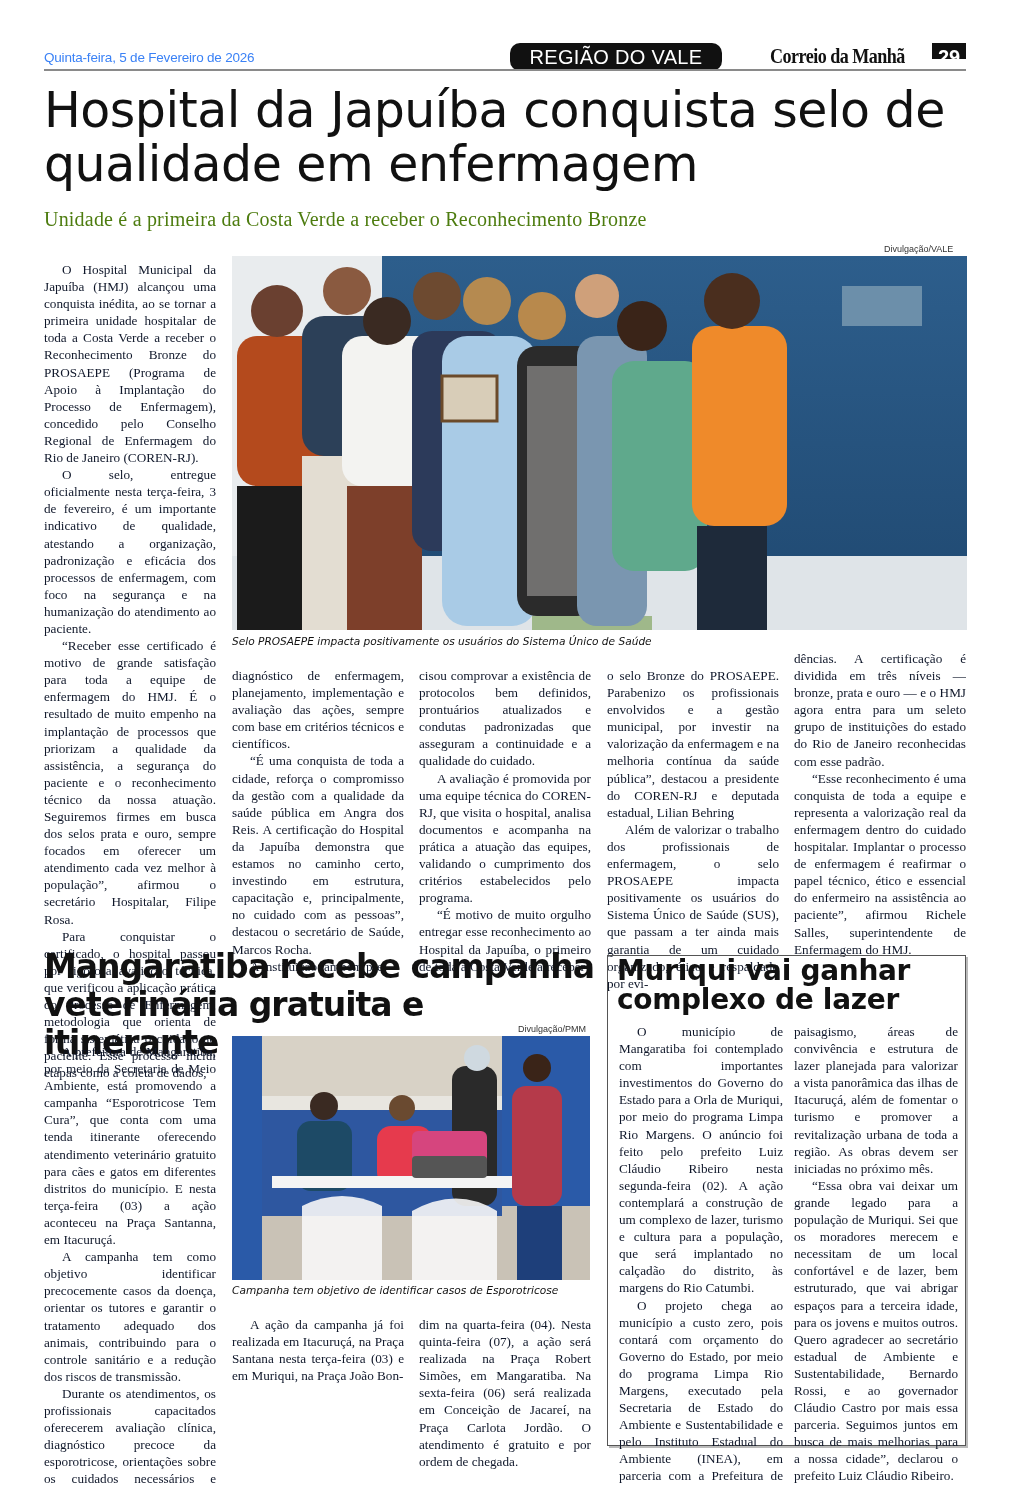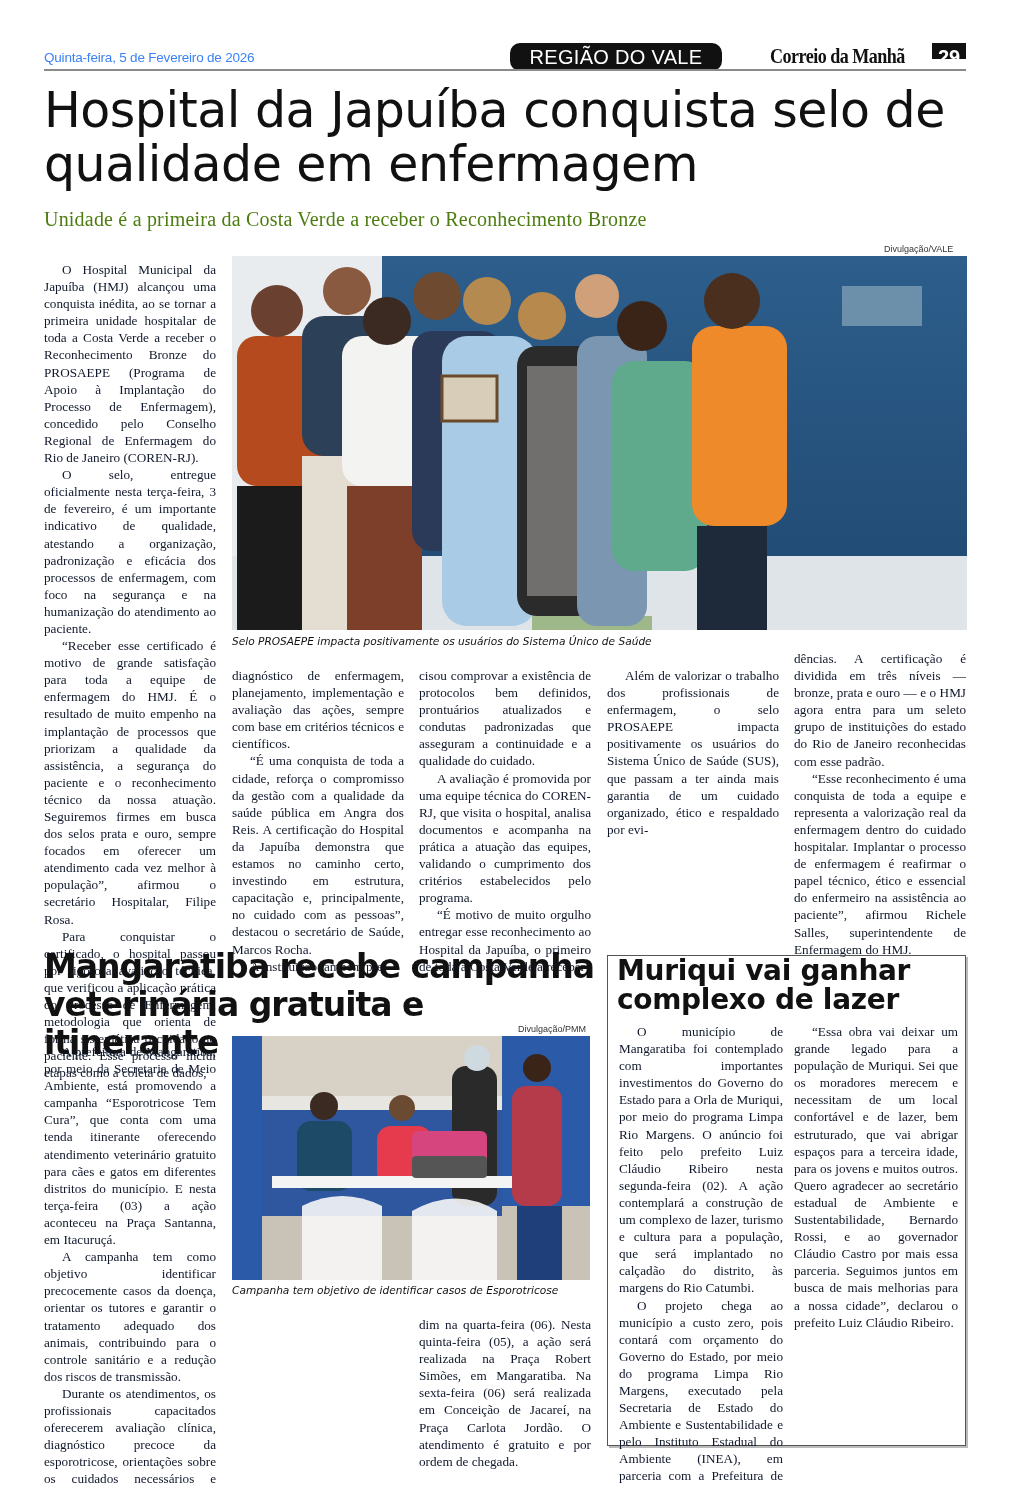--- a/index.html
+++ b/index.html
@@ -102,20 +102,21 @@
   <p class="noindent">diagnóstico de enfermagem, planejamento, implementação e avaliação das ações, sempre com base em critérios técnicos e científicos.</p>
   <p>“É uma conquista de toda a cidade, reforça o compromisso da gestão com a qualidade da saúde pública em Angra dos Reis. A certificação do Hospital da Japuíba demonstra que estamos no caminho certo, investindo em estrutura, capacitação e, principalmente, no cuidado com as pessoas”, destacou o secretário de Saúde, Marcos Rocha.</p>
   <p>A instituição também pre-</p>
 </div>
 <div class="col" style="left:419px; top:667px; width:172px;">
   <p class="noindent">cisou comprovar a existência de protocolos bem definidos, prontuários atualizados e condutas padronizadas que asseguram a continuidade e a qualidade do cuidado.</p>
   <p>A avaliação é promovida por uma equipe técnica do COREN-RJ, que visita o hospital, analisa documentos e acompanha na prática a atuação das equipes, validando o cumprimento dos critérios estabelecidos pelo programa.</p>
   <p>“É motivo de muito orgulho entregar esse reconhecimento ao Hospital da Japuíba, o primeiro de toda a Costa Verde a receber</p>
 </div>
 <div class="col" style="left:607px; top:667px; width:172px;">
+  <p class="noindent">o selo Bronze do PROSAEPE. Parabenizo os profissionais envolvidos e a gestão municipal, por investir na valorização da enfermagem e na melhoria contínua da saúde pública”, destacou a presidente do COREN-RJ e deputada estadual, Lilian Behring</p>
   <p>Além de valorizar o trabalho dos profissionais de enfermagem, o selo PROSAEPE impacta positivamente os usuários do Sistema Único de Saúde (SUS), que passam a ter ainda mais garantia de um cuidado organizado, ético e respaldado por evi-</p>
 </div>
 <div class="col" style="left:794px; top:650px; width:172px;">
   <p class="noindent">dências. A certificação é dividida em três níveis — bronze, prata e ouro — e o HMJ agora entra para um seleto grupo de instituições do estado do Rio de Janeiro reconhecidas com esse padrão.</p>
   <p>“Esse reconhecimento é uma conquista de toda a equipe e representa a valorização real da enfermagem dentro do cuidado hospitalar. Implantar o processo de enfermagem é reafirmar o papel técnico, ético e essencial do enfermeiro na assistência ao paciente”, afirmou Richele Salles, superintendente de Enfermagem do HMJ.</p>
 </div>
 
 <h2 class="headline2">Mangaratiba recebe campanha veterinária gratuita e itinerante</h2>
 <div class="credit" style="left:518px; top:1024px;">Divulgação/PMM</div>
 
@@ -147,27 +148,29 @@
   </svg>
 </div>
 <div class="caption" style="left:232px; top:1284px;">Campanha tem objetivo de identificar casos de Esporotricose</div>
 
 <div class="col" style="left:44px; top:1043px; width:172px;">
   <p>A prefeitura de Mangaratiba, por meio da Secretaria de Meio Ambiente, está promovendo a campanha “Esporotricose Tem Cura”, que conta com uma tenda itinerante oferecendo atendimento veterinário gratuito para cães e gatos em diferentes distritos do município. E nesta terça-feira (03) a ação aconteceu na Praça Santanna, em Itacuruçá.</p>
   <p>A campanha tem como objetivo identificar precocemente casos da doença, orientar os tutores e garantir o tratamento adequado dos animais, contribuindo para o controle sanitário e a redução dos riscos de transmissão.</p>
   <p>Durante os atendimentos, os profissionais capacitados oferecerem avaliação clínica, diagnóstico precoce da esporotricose, orientações sobre os cuidados necessários e acompanhamento dos casos confirmados. Os ani-</p>
 </div>
 <div class="col" style="left:232px; top:1316px; width:172px;">
+  <p>A ação da campanha já foi realizada em Itacuruçá, na Praça Santana nesta terça-feira (03) e em Muriqui, na Praça João Bon-</p>
 </div>
 <div class="col" style="left:419px; top:1316px; width:172px;">
-  <p class="noindent">dim na quarta-feira (06). Nesta quinta-feira (05), a ação será realizada na Praça Robert Simões, em Mangaratiba. Na sexta-feira (06) será realizada em Conceição de Jacareí, na Praça Carlota Jordão. O atendimento é gratuito e por ordem de chegada.</p>
+  <p class="noindent">dim na quarta-feira (04). Nesta quinta-feira (07), a ação será realizada na Praça Robert Simões, em Mangaratiba. Na sexta-feira (06) será realizada em Conceição de Jacareí, na Praça Carlota Jordão. O atendimento é gratuito e por ordem de chegada.</p>
 </div>
 
 <div class="box"></div>
 <h2 class="headline3">Muriqui vai ganhar complexo de lazer</h2>
 <div class="col" style="left:619px; top:1023px; width:164px;">
   <p>O município de Mangaratiba foi contemplado com importantes investimentos do Governo do Estado para a Orla de Muriqui, por meio do programa Limpa Rio Margens. O anúncio foi feito pelo prefeito Luiz Cláudio Ribeiro nesta segunda-feira (02). A ação contemplará a construção de um complexo de lazer, turismo e cultura para a população, que será implantado no calçadão do distrito, às margens do Rio Catumbi.</p>
   <p>O projeto chega ao município a custo zero, pois contará com orçamento do Governo do Estado, por meio do programa Limpa Rio Margens, executado pela Secretaria de Estado do Ambiente e Sustentabilidade e pelo Instituto Estadual do Ambiente (INEA), em parceria com a Prefeitura de Mangaratiba.</p>
 
 </div>
 <div class="col" style="left:794px; top:1023px; width:164px;">
+  <p class="noindent">paisagismo, áreas de convivência e estrutura de lazer planejada para valorizar a vista panorâmica das ilhas de Itacuruçá, além de fomentar o turismo e promover a revitalização urbana de toda a região. As obras devem ser iniciadas no próximo mês.</p>
   <p>“Essa obra vai deixar um grande legado para a população de Muriqui. Sei que os moradores merecem e necessitam de um local confortável e de lazer, bem estruturado, que vai abrigar espaços para a terceira idade, para os jovens e muitos outros. Quero agradecer ao secretário estadual de Ambiente e Sustentabilidade, Bernardo Rossi, e ao governador Cláudio Castro por mais essa parceria. Seguimos juntos em busca de mais melhorias para a nossa cidade”, declarou o prefeito Luiz Cláudio Ribeiro.</p>
 </div>
 
 </body></html>

